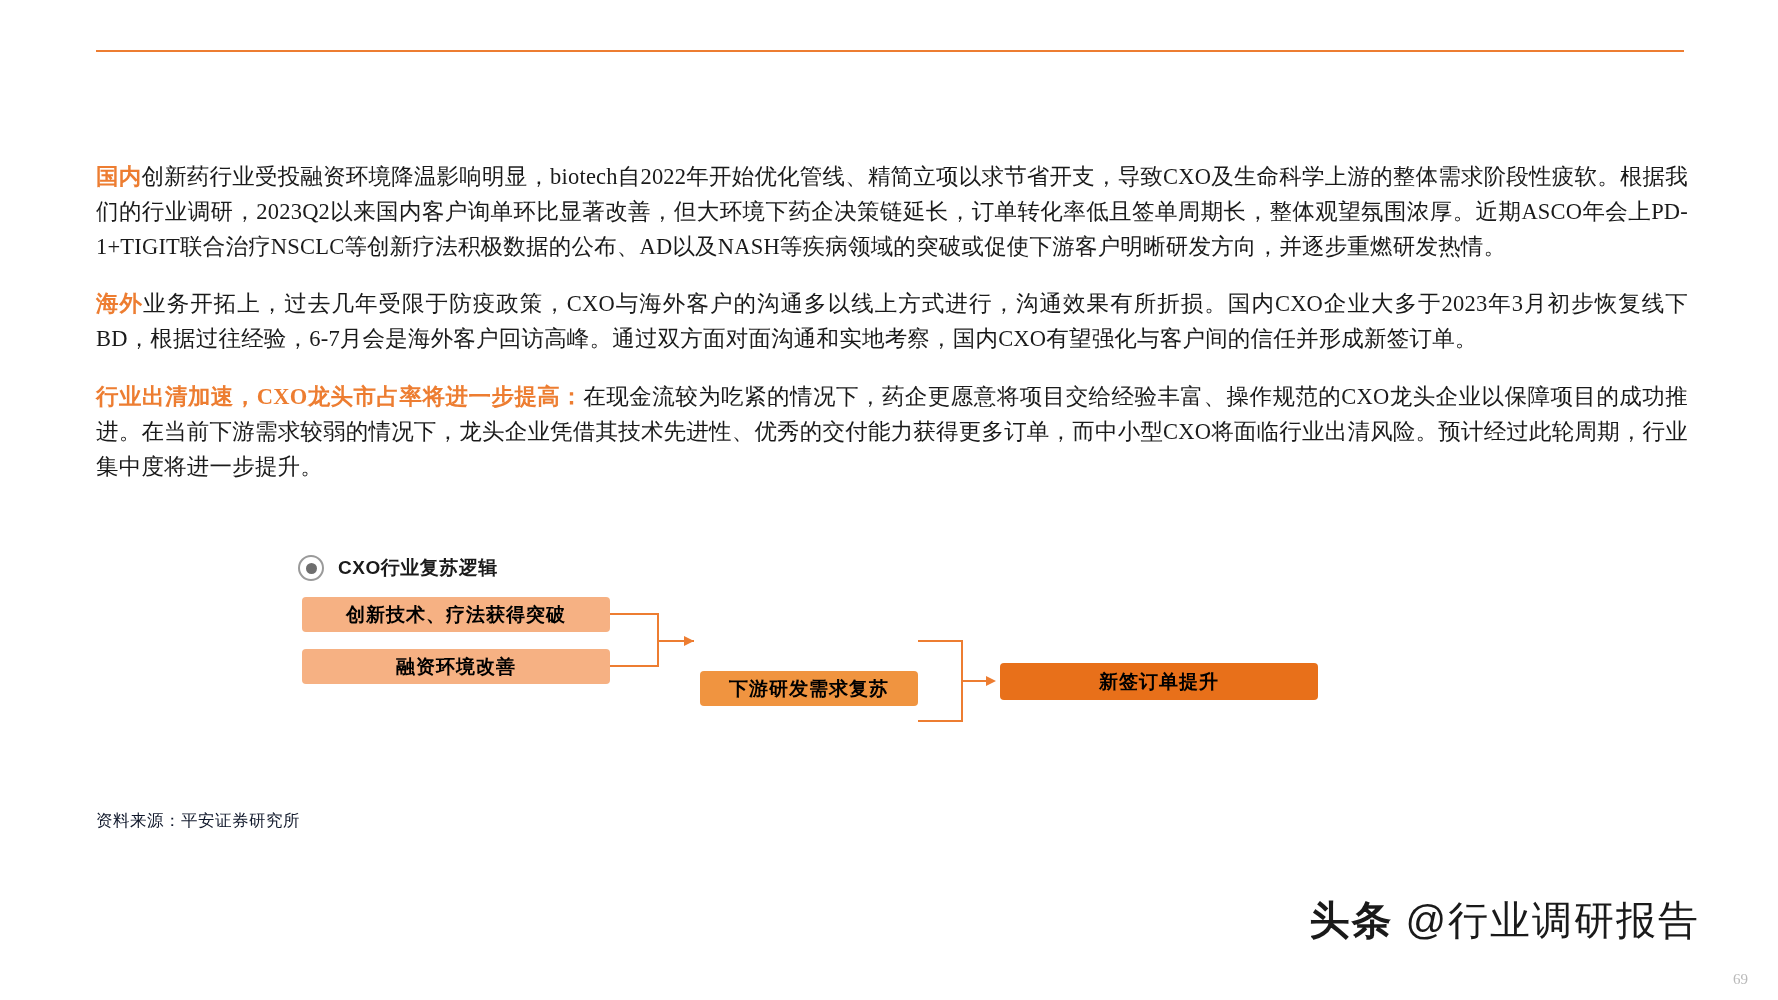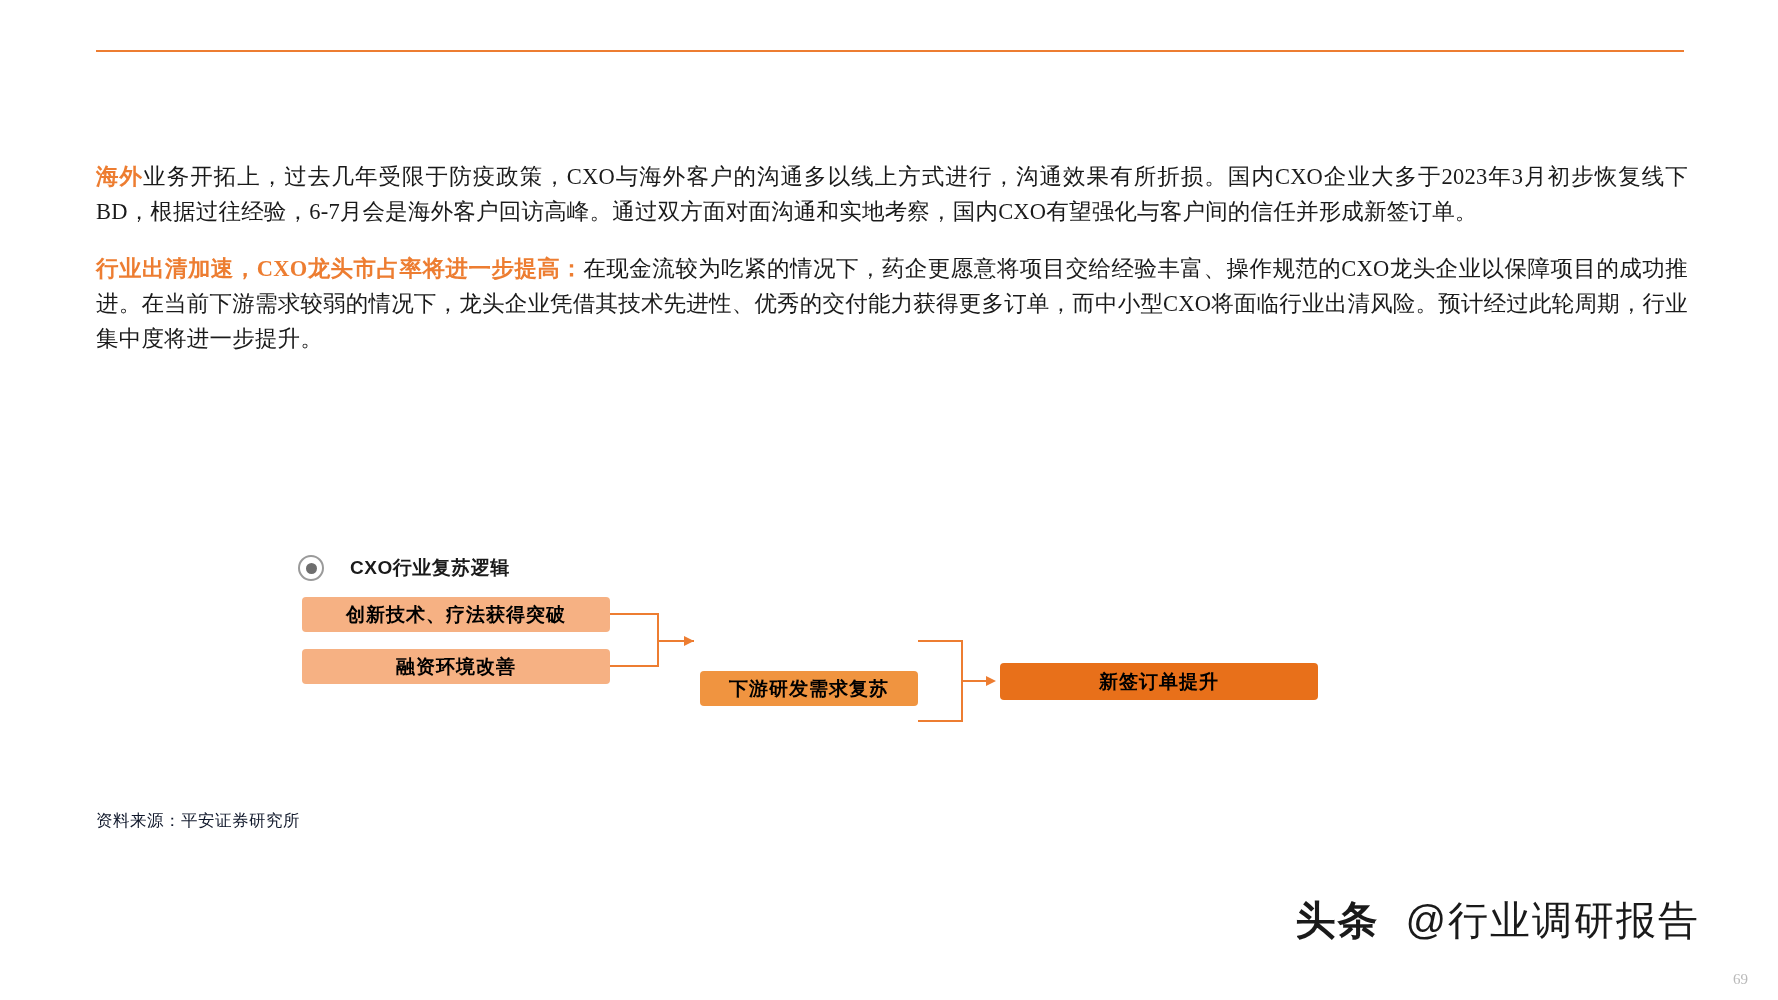--- a/index.html
+++ b/index.html
@@ -72,21 +72,21 @@
     top: 545px;
     width: 1010px;
     height: 225px;
   }
   .diagram-head {
     position: absolute;
     left: 8px;
     top: 10px;
     display: flex;
     align-items: center;
-    gap: 26px;
+    gap: 14px;
   }
   .bullet-ring {
     width: 26px;
     height: 26px;
     border: 2px solid #9a9a9a;
     border-radius: 50%;
     display: flex;
     align-items: center;
     justify-content: center;
     box-sizing: border-box;
@@ -140,21 +140,21 @@
     font-size: 16.5px;
     color: #0f172a;
     letter-spacing: .5px;
   }
   .watermark {
     position: absolute;
     right: 78px;
     bottom: 52px;
     display: flex;
     align-items: flex-start;
-    gap: 26px;
+    gap: 12px;
   }
   .wm-logo {
     font-family: "Liberation Sans", sans-serif;
     font-weight: bold;
     font-size: 40px;
     color: #1a1a1a;
     letter-spacing: 2px;
   }
   .wm-text {
     font-family: "Liberation Sans", sans-serif;
@@ -174,20 +174,23 @@
 <body>
 
 <div class="slide">
 
   <div class="title-block">
     <div class="title-rule"></div>
   </div>
 
   <div class="body-wrap">
 
+    <p class="para">
+      <span class="lead">国内</span><span>创新药行业受投融资环境降温影响明显，biotech自2022年开始优化管线、精简立项以求节省开支，导致CXO及生命科学上游的整体需求阶段性疲软。根据我们的行业调研，2023Q2以来国内客户询单环比显著改善，但大环境下药企决策链延长，订单转化率低且签单周期长，整体观望氛围浓厚。近期ASCO年会上PD-1+TIGIT联合治疗NSCLC等创新疗法积极数据的公布、AD以及NASH等疾病领域的突破或促使下游客户明晰研发方向，并逐步重燃研发热情。</span>
+    </p>
 
     <p class="para">
       <span class="lead">海外</span><span>业务开拓上，过去几年受限于防疫政策，CXO与海外客户的沟通多以线上方式进行，沟通效果有所折损。国内CXO企业大多于2023年3月初步恢复线下BD，根据过往经验，6-7月会是海外客户回访高峰。通过双方面对面沟通和实地考察，国内CXO有望强化与客户间的信任并形成新签订单。</span>
     </p>
 
     <p class="para">
       <span class="lead">行业出清加速，CXO龙头市占率将进一步提高：</span><span>在现金流较为吃紧的情况下，药企更愿意将项目交给经验丰富、操作规范的CXO龙头企业以保障项目的成功推进。在当前下游需求较弱的情况下，龙头企业凭借其技术先进性、优秀的交付能力获得更多订单，而中小型CXO将面临行业出清风险。预计经过此轮周期，行业集中度将进一步提升。</span>
     </p>
 
   </div>

